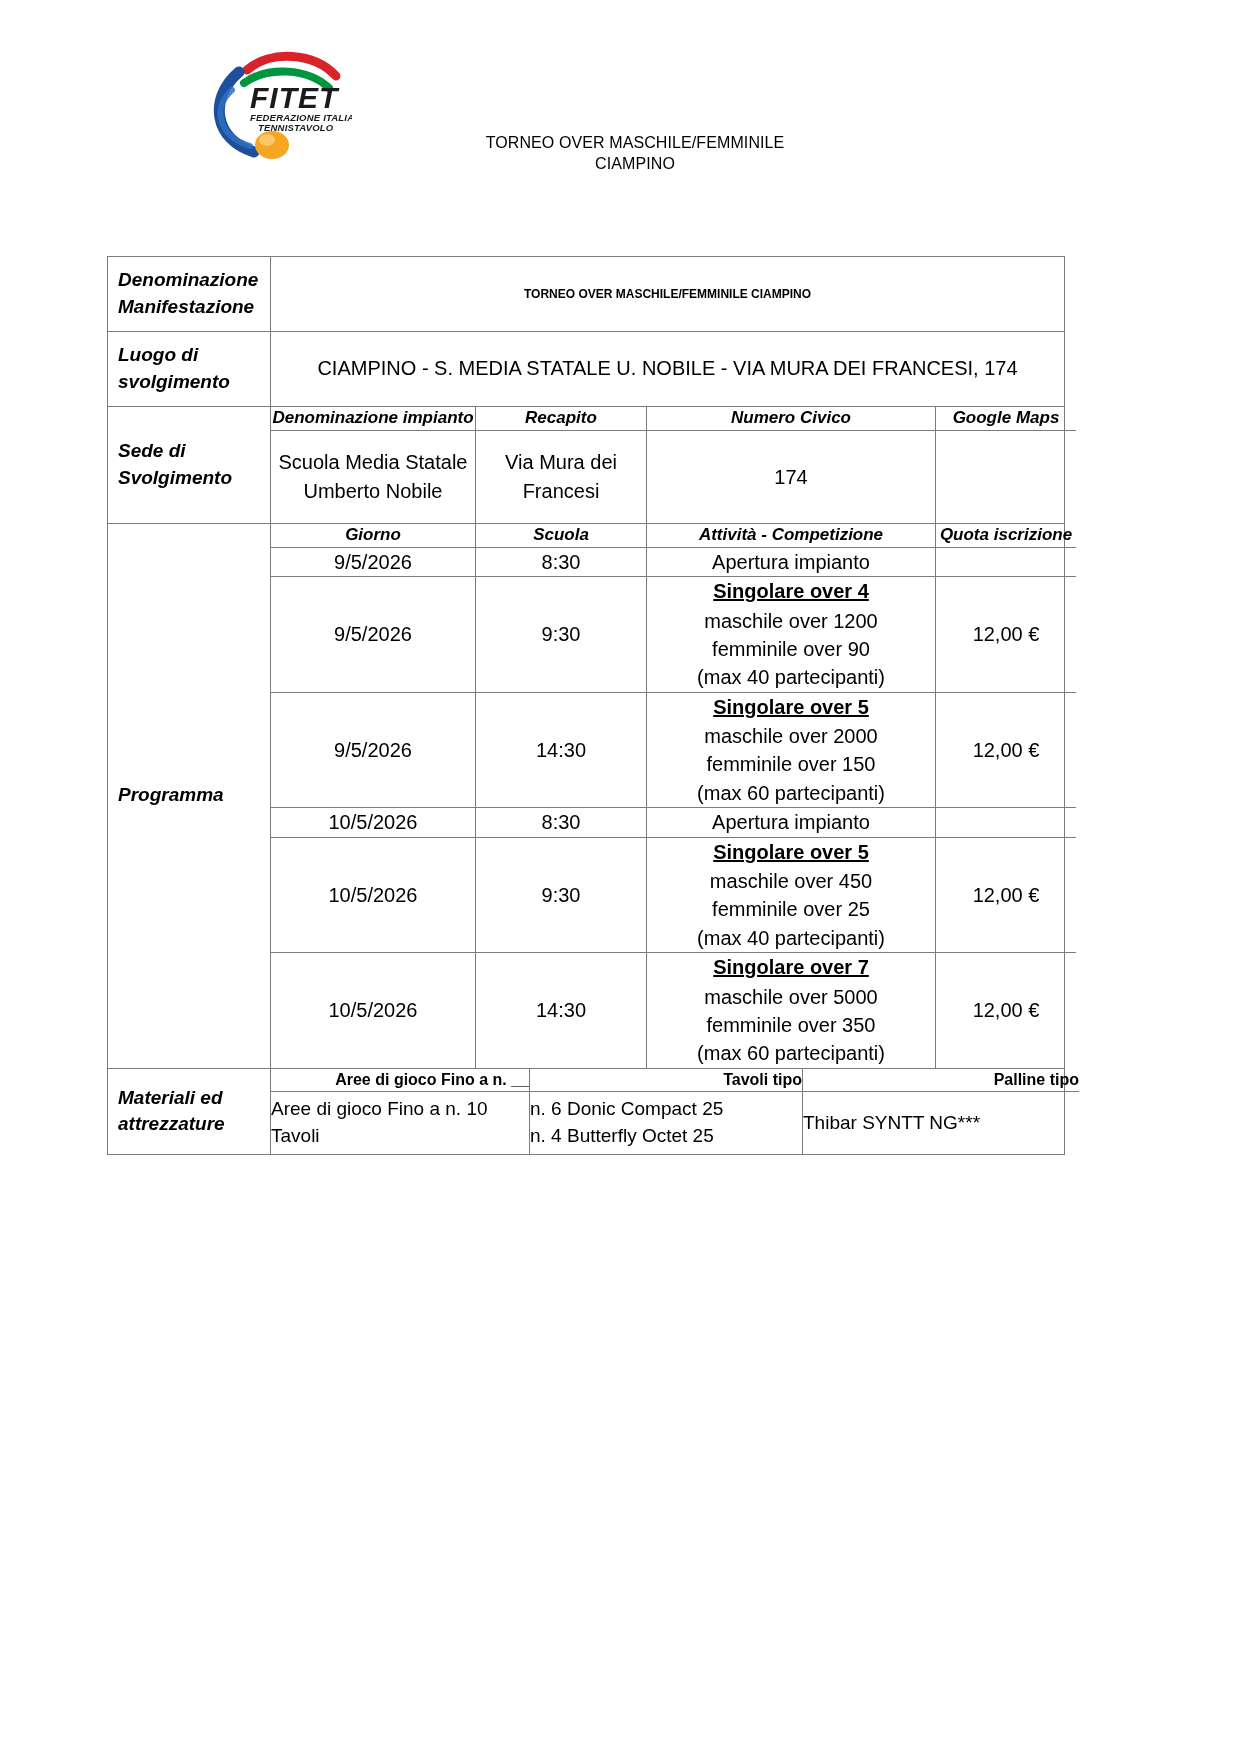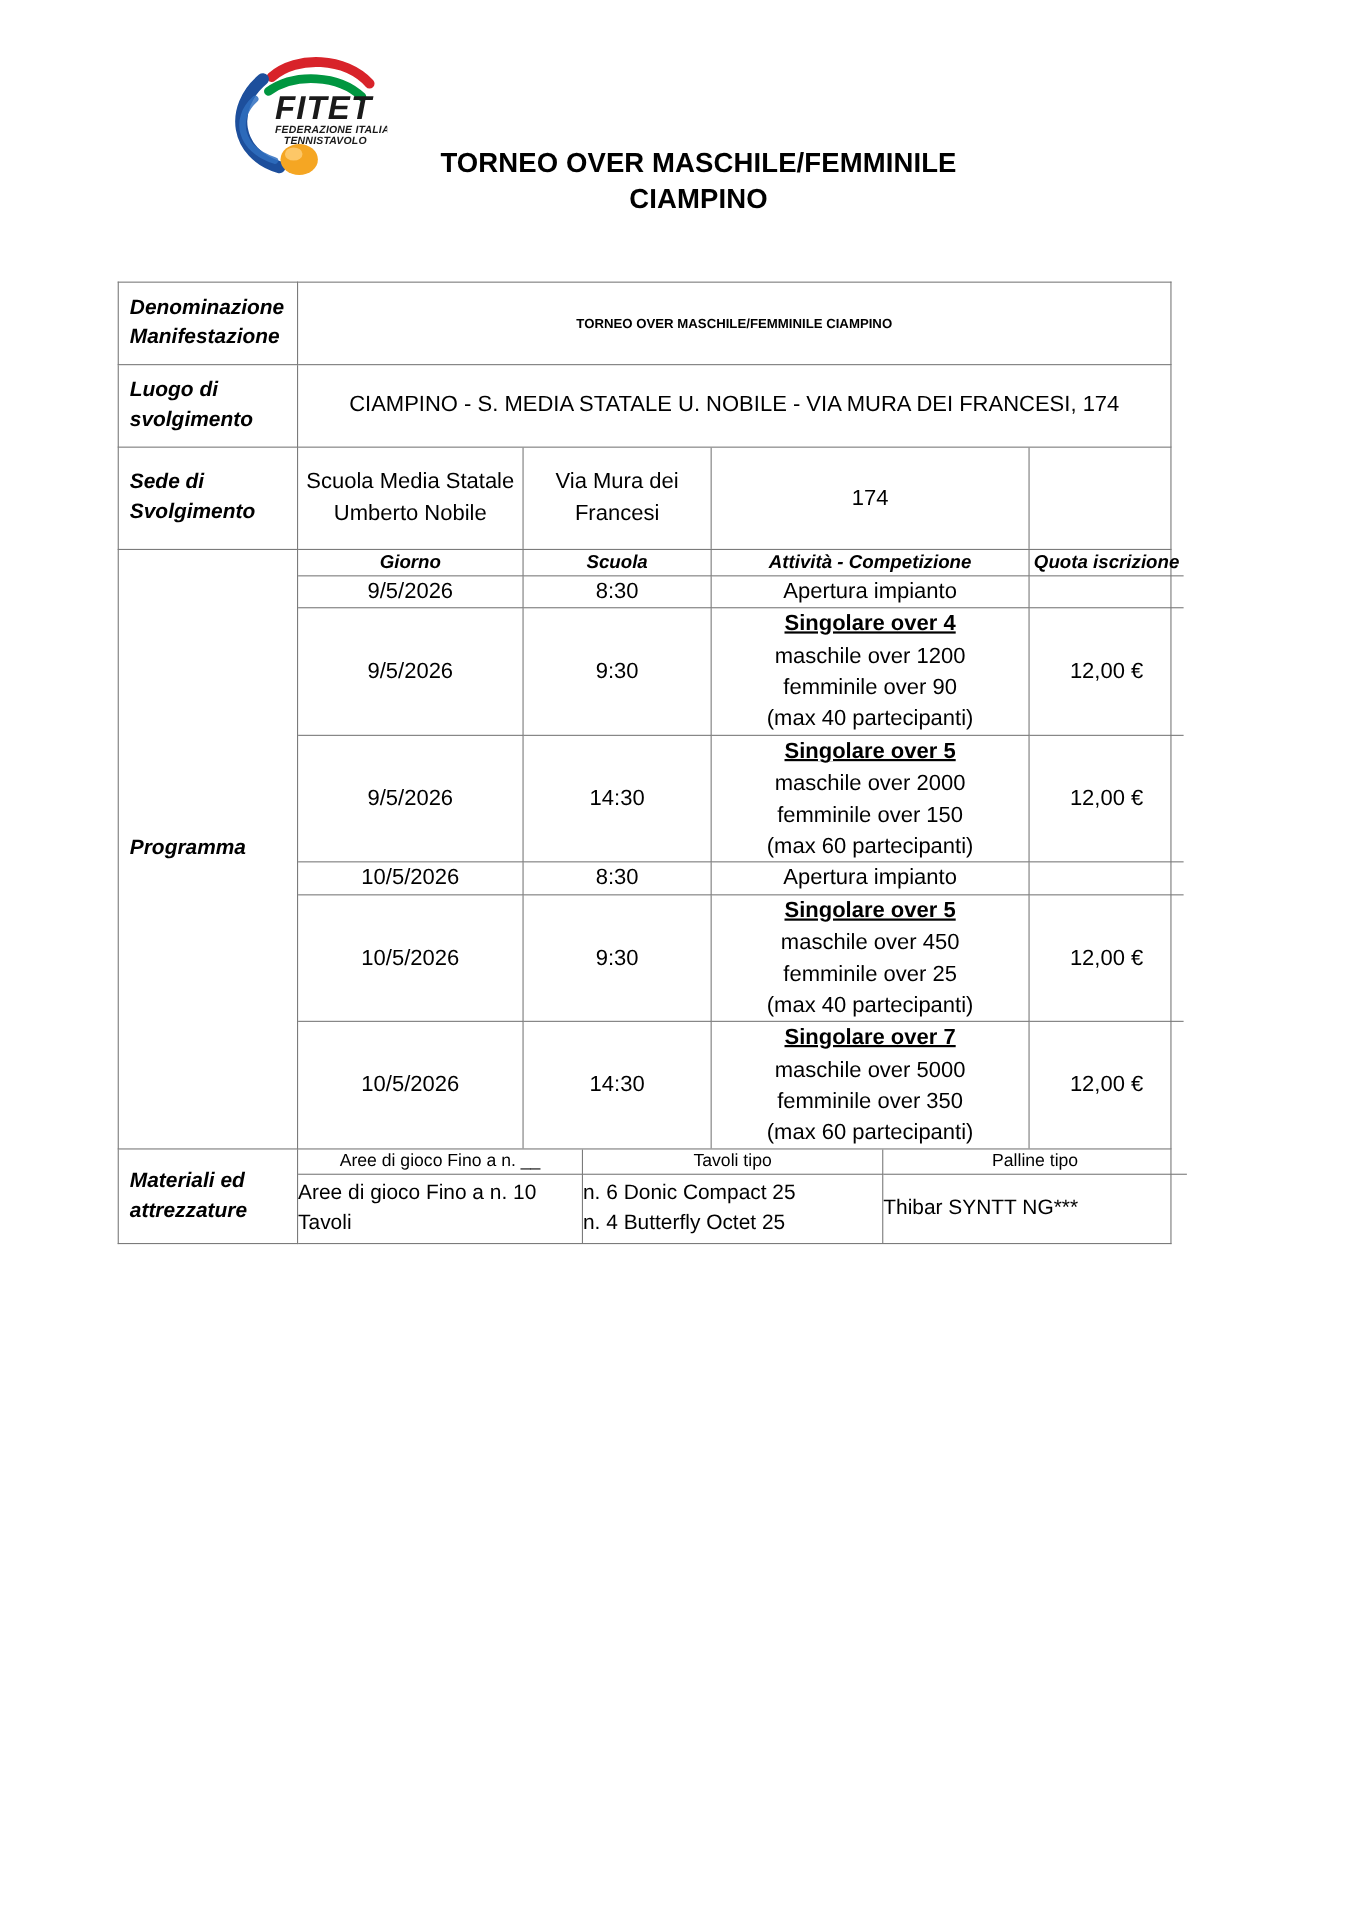--- a/index.html
+++ b/index.html
@@ -31,22 +31,22 @@
   .logo svg { display: block; }
 
   .title-block {
     position: absolute;
     left: 255px;
     top: 132px;
     width: 760px;
     text-align: center;
   }
   .title-line {
-    font-size: 25px;
-    font-weight: bold;
+    font-size: 16px;
+    font-weight: normal;
     letter-spacing: 0.1px;
     line-height: 1.32;
   }
 
   
   .sheet {
     position: absolute;
     left: 107px;
     top: 256px;
     width: 958px;
@@ -111,24 +111,25 @@
     padding: 12px 6px;
     line-height: 1.42;
   }
   .sub-cell-left {
     text-align: left;
     font-size: 19px;
     padding: 10px 10px;
     line-height: 1.42;
   }
   .sub-cell-small {
-    text-align: center;
+    text-align: right;
     font-size: 16px;
     padding: 9px 8px;
     line-height: 1.4;
+    font-weight: bold;
   }
 
   .act-title {
     font-weight: bold;
     text-decoration: underline;
     display: block;
     font-size: 20px;
     margin-bottom: 1px;
   }
   .act-line { display: block; font-size: 20px; }
@@ -194,20 +195,26 @@
       <td class="lbl">Luogo di svolgimento</td>
       <td class="val-center">CIAMPINO - S. MEDIA STATALE U. NOBILE - VIA MURA DEI FRANCESI, 174</td>
     </tr>
 
     <tr>
       <td class="lbl lbl-top">Sede di Svolgimento</td>
       <td>
         <table class="sub">
           <tbody>
             <tr>
+              <th class="sub-head c-den">Denominazione impianto</th>
+              <th class="sub-head c-rec">Recapito</th>
+              <th class="sub-head c-num">Numero Civico</th>
+              <th class="sub-head c-map">Google Maps</th>
+            </tr>
+            <tr>
               <td class="sub-cell c-den" style="height:92px">Scuola Media Statale Umberto Nobile</td>
               <td class="sub-cell c-rec">Via Mura dei Francesi</td>
               <td class="sub-cell c-num">174</td>
               <td class="sub-cell c-map"></td>
             </tr>
           </tbody>
         </table>
       </td>
     </tr>
 

